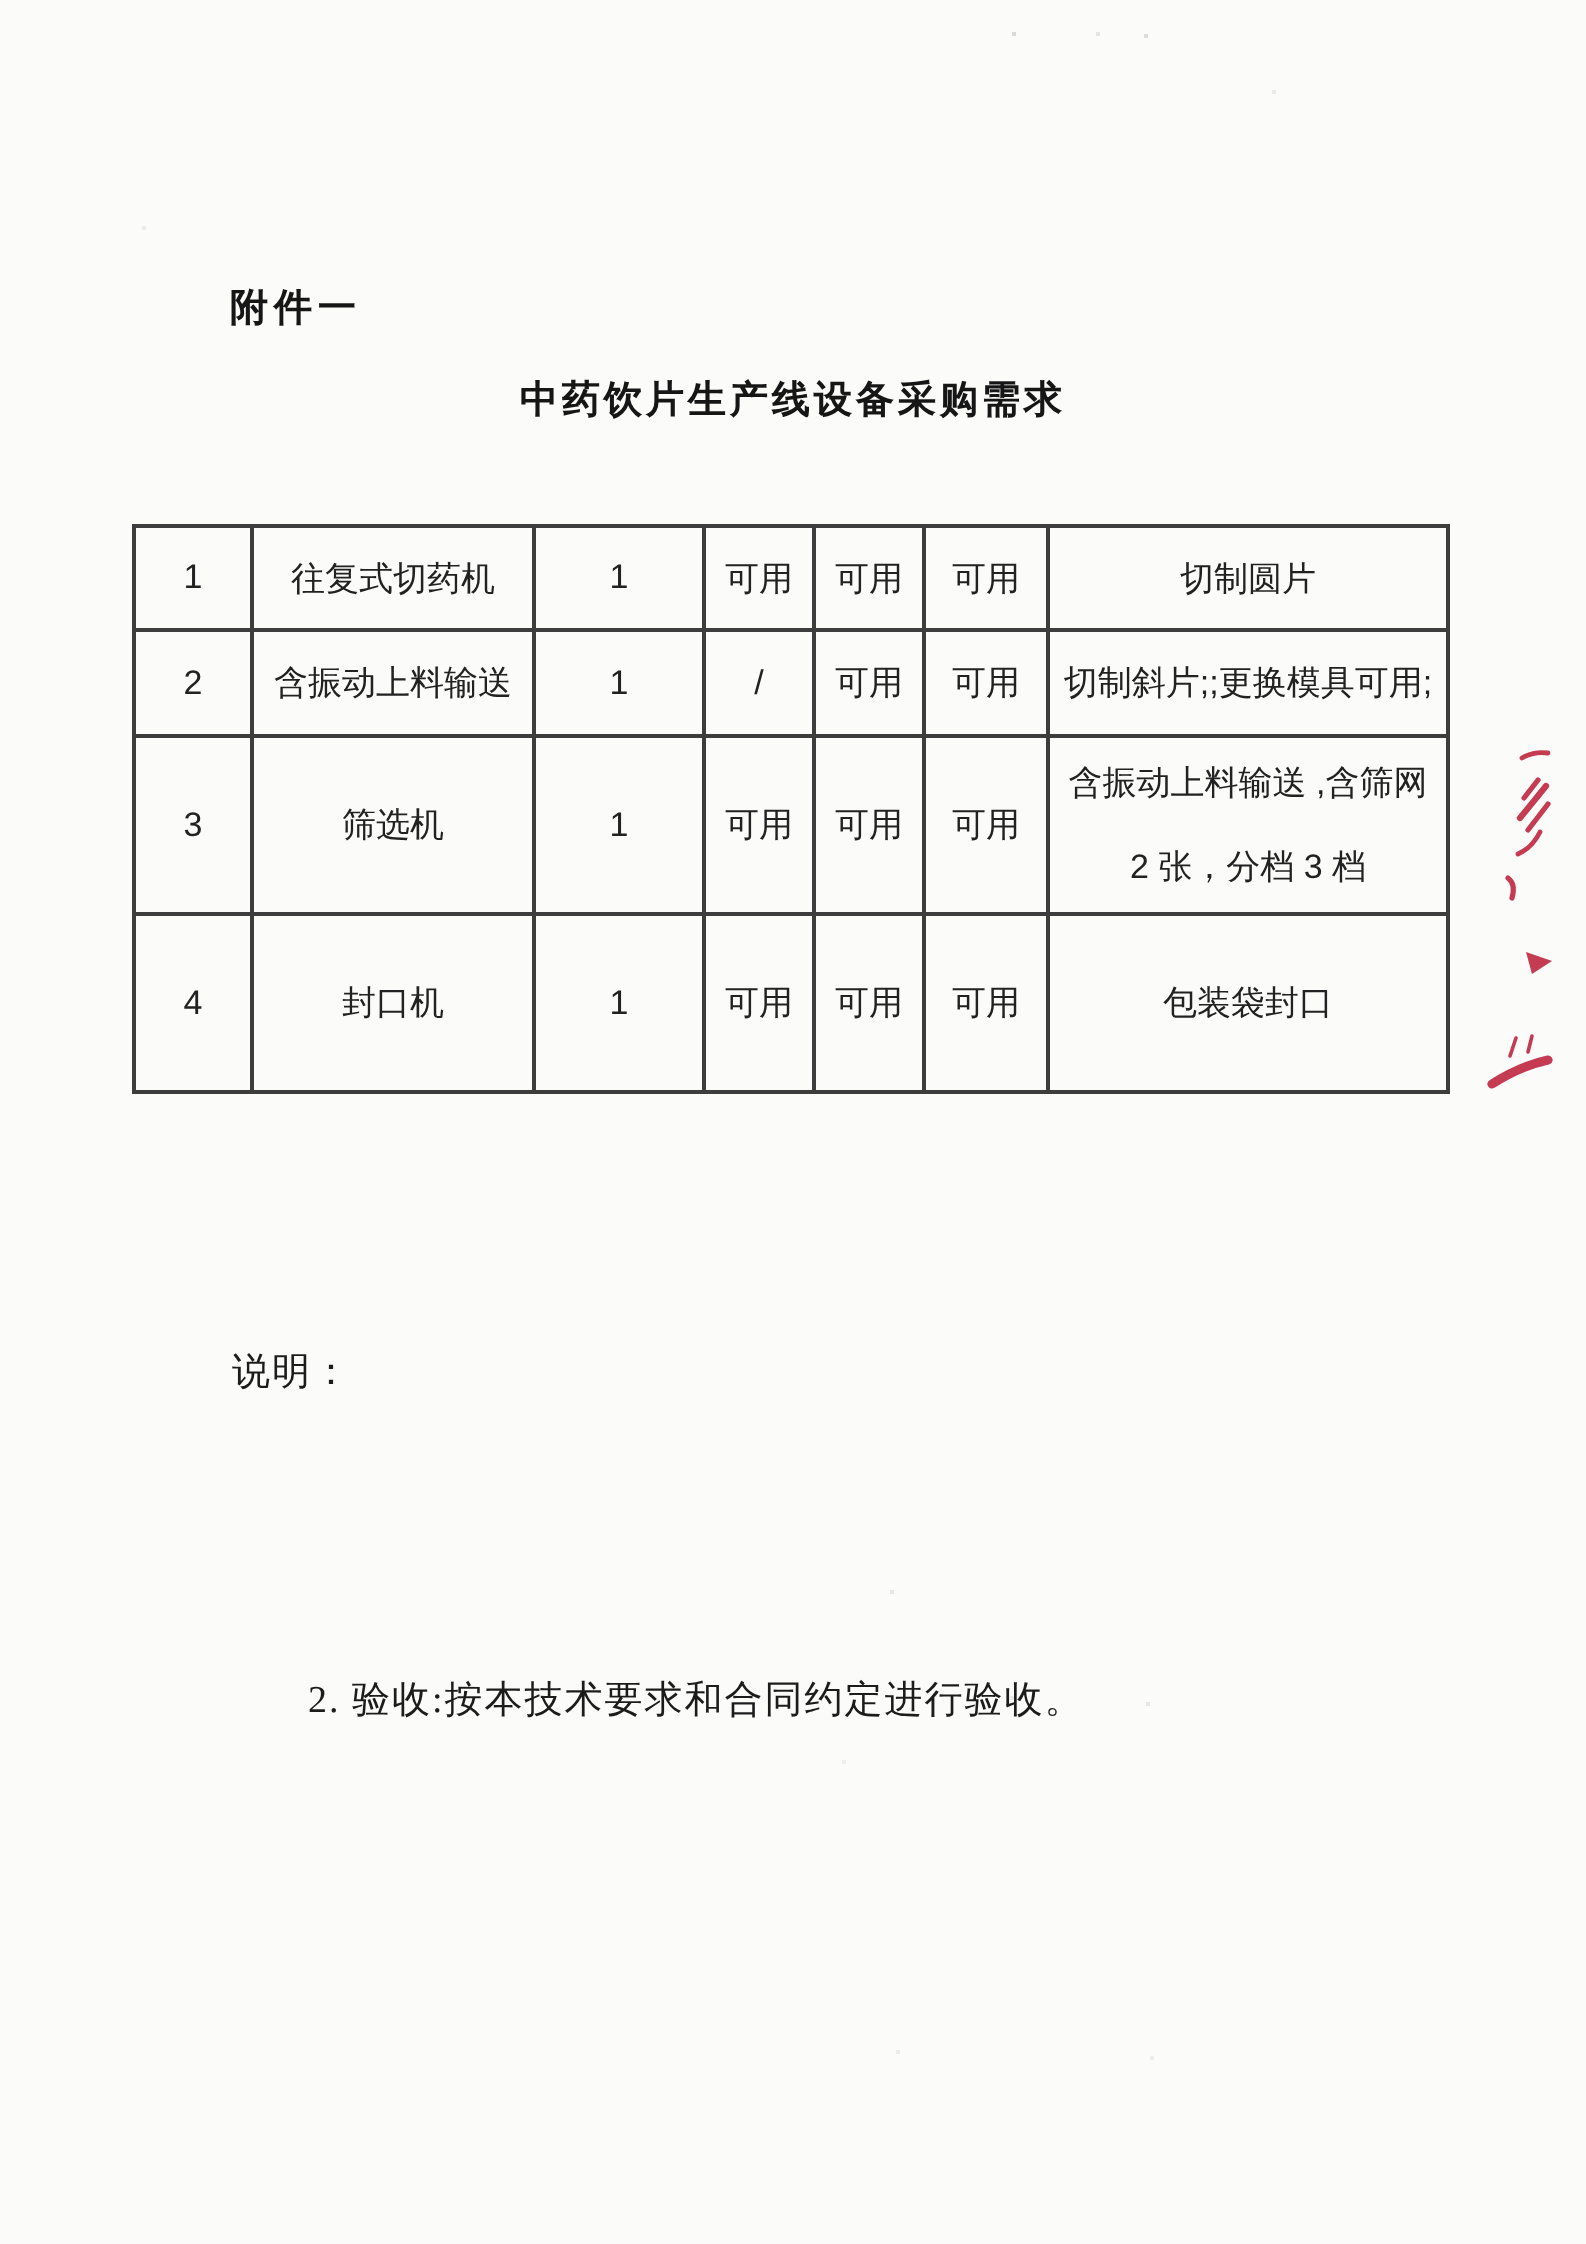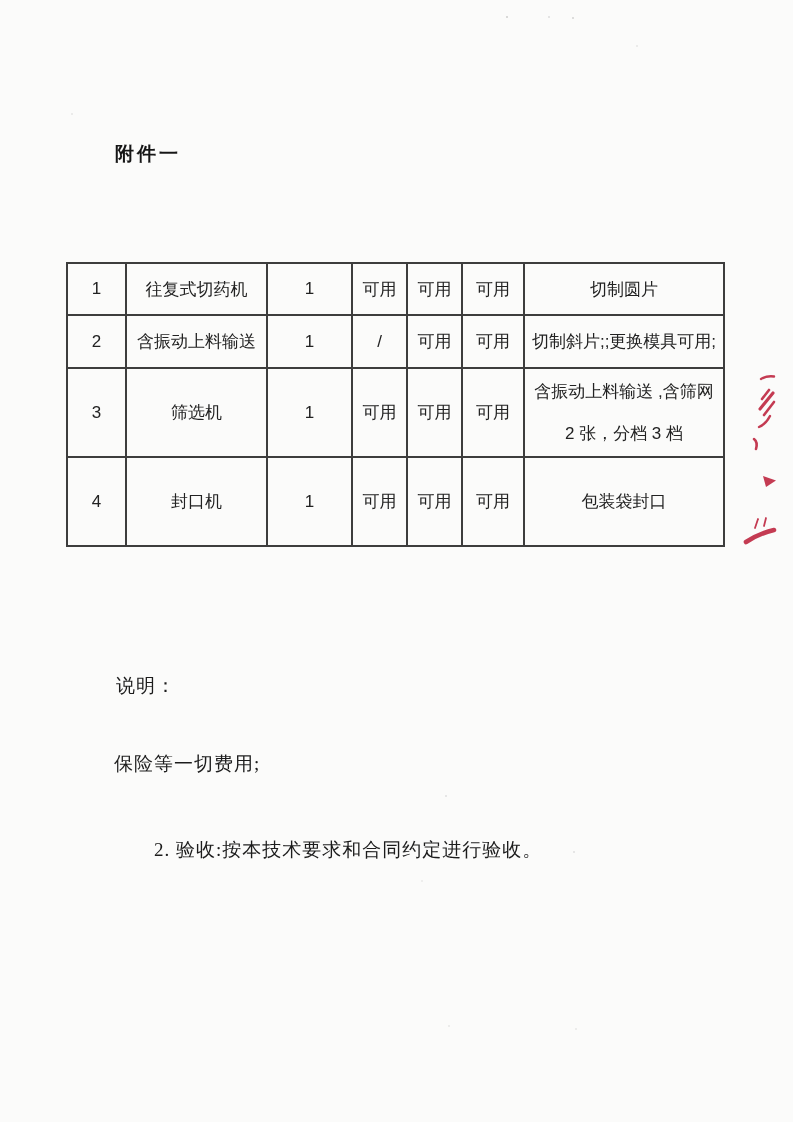--- a/index.html
+++ b/index.html
@@ -86,20 +86,21 @@
 </style>
 </head>
 <body>
 
 <div class="page">
 
   <div class="speckles"></div>
 
   <div class="attachment-label">附件一</div>
 
+  <div class="doc-title">中药饮片生产线设备采购需求</div>
 
   <table class="main">
     <colgroup>
       <col style="width:59px">
         <col style="width:141px">
         <col style="width:85px">
       <col style="width:55px">
         <col style="width:55px">
         <col style="width:62px">
       <col style="width:200px">
@@ -139,21 +140,20 @@
         <td>可用</td>
         <td>可用</td>
         <td>可用</td>
         <td class="req">包装袋封口</td>
       </tr>
     </tbody>
   </table>
 
   <div class="notes">
     <div class="note note-heading">说明：</div>
-    <div class="note note-l2">保险等一切费用;</div>
     <div class="note note-l3">2. 验收:按本技术要求和合同约定进行验收。</div>
   </div>
 
   <svg class="pen-marks" viewBox="0 0 60 185" xmlns="http://www.w3.org/2000/svg">
     <g stroke="#c43b52" fill="none" stroke-linecap="round">
       <path d="M28 13 Q34 9.5 41 10.5" stroke-width="2.4"></path>
       <path d="M36 24 L29 33" stroke-width="2.6"></path>
       <path d="M40 27 L27 43" stroke-width="3.1"></path>
       <path d="M41 36 L31 49" stroke-width="2.6"></path>
       <path d="M37 50 Q33 58 26 61" stroke-width="2.4"></path>

